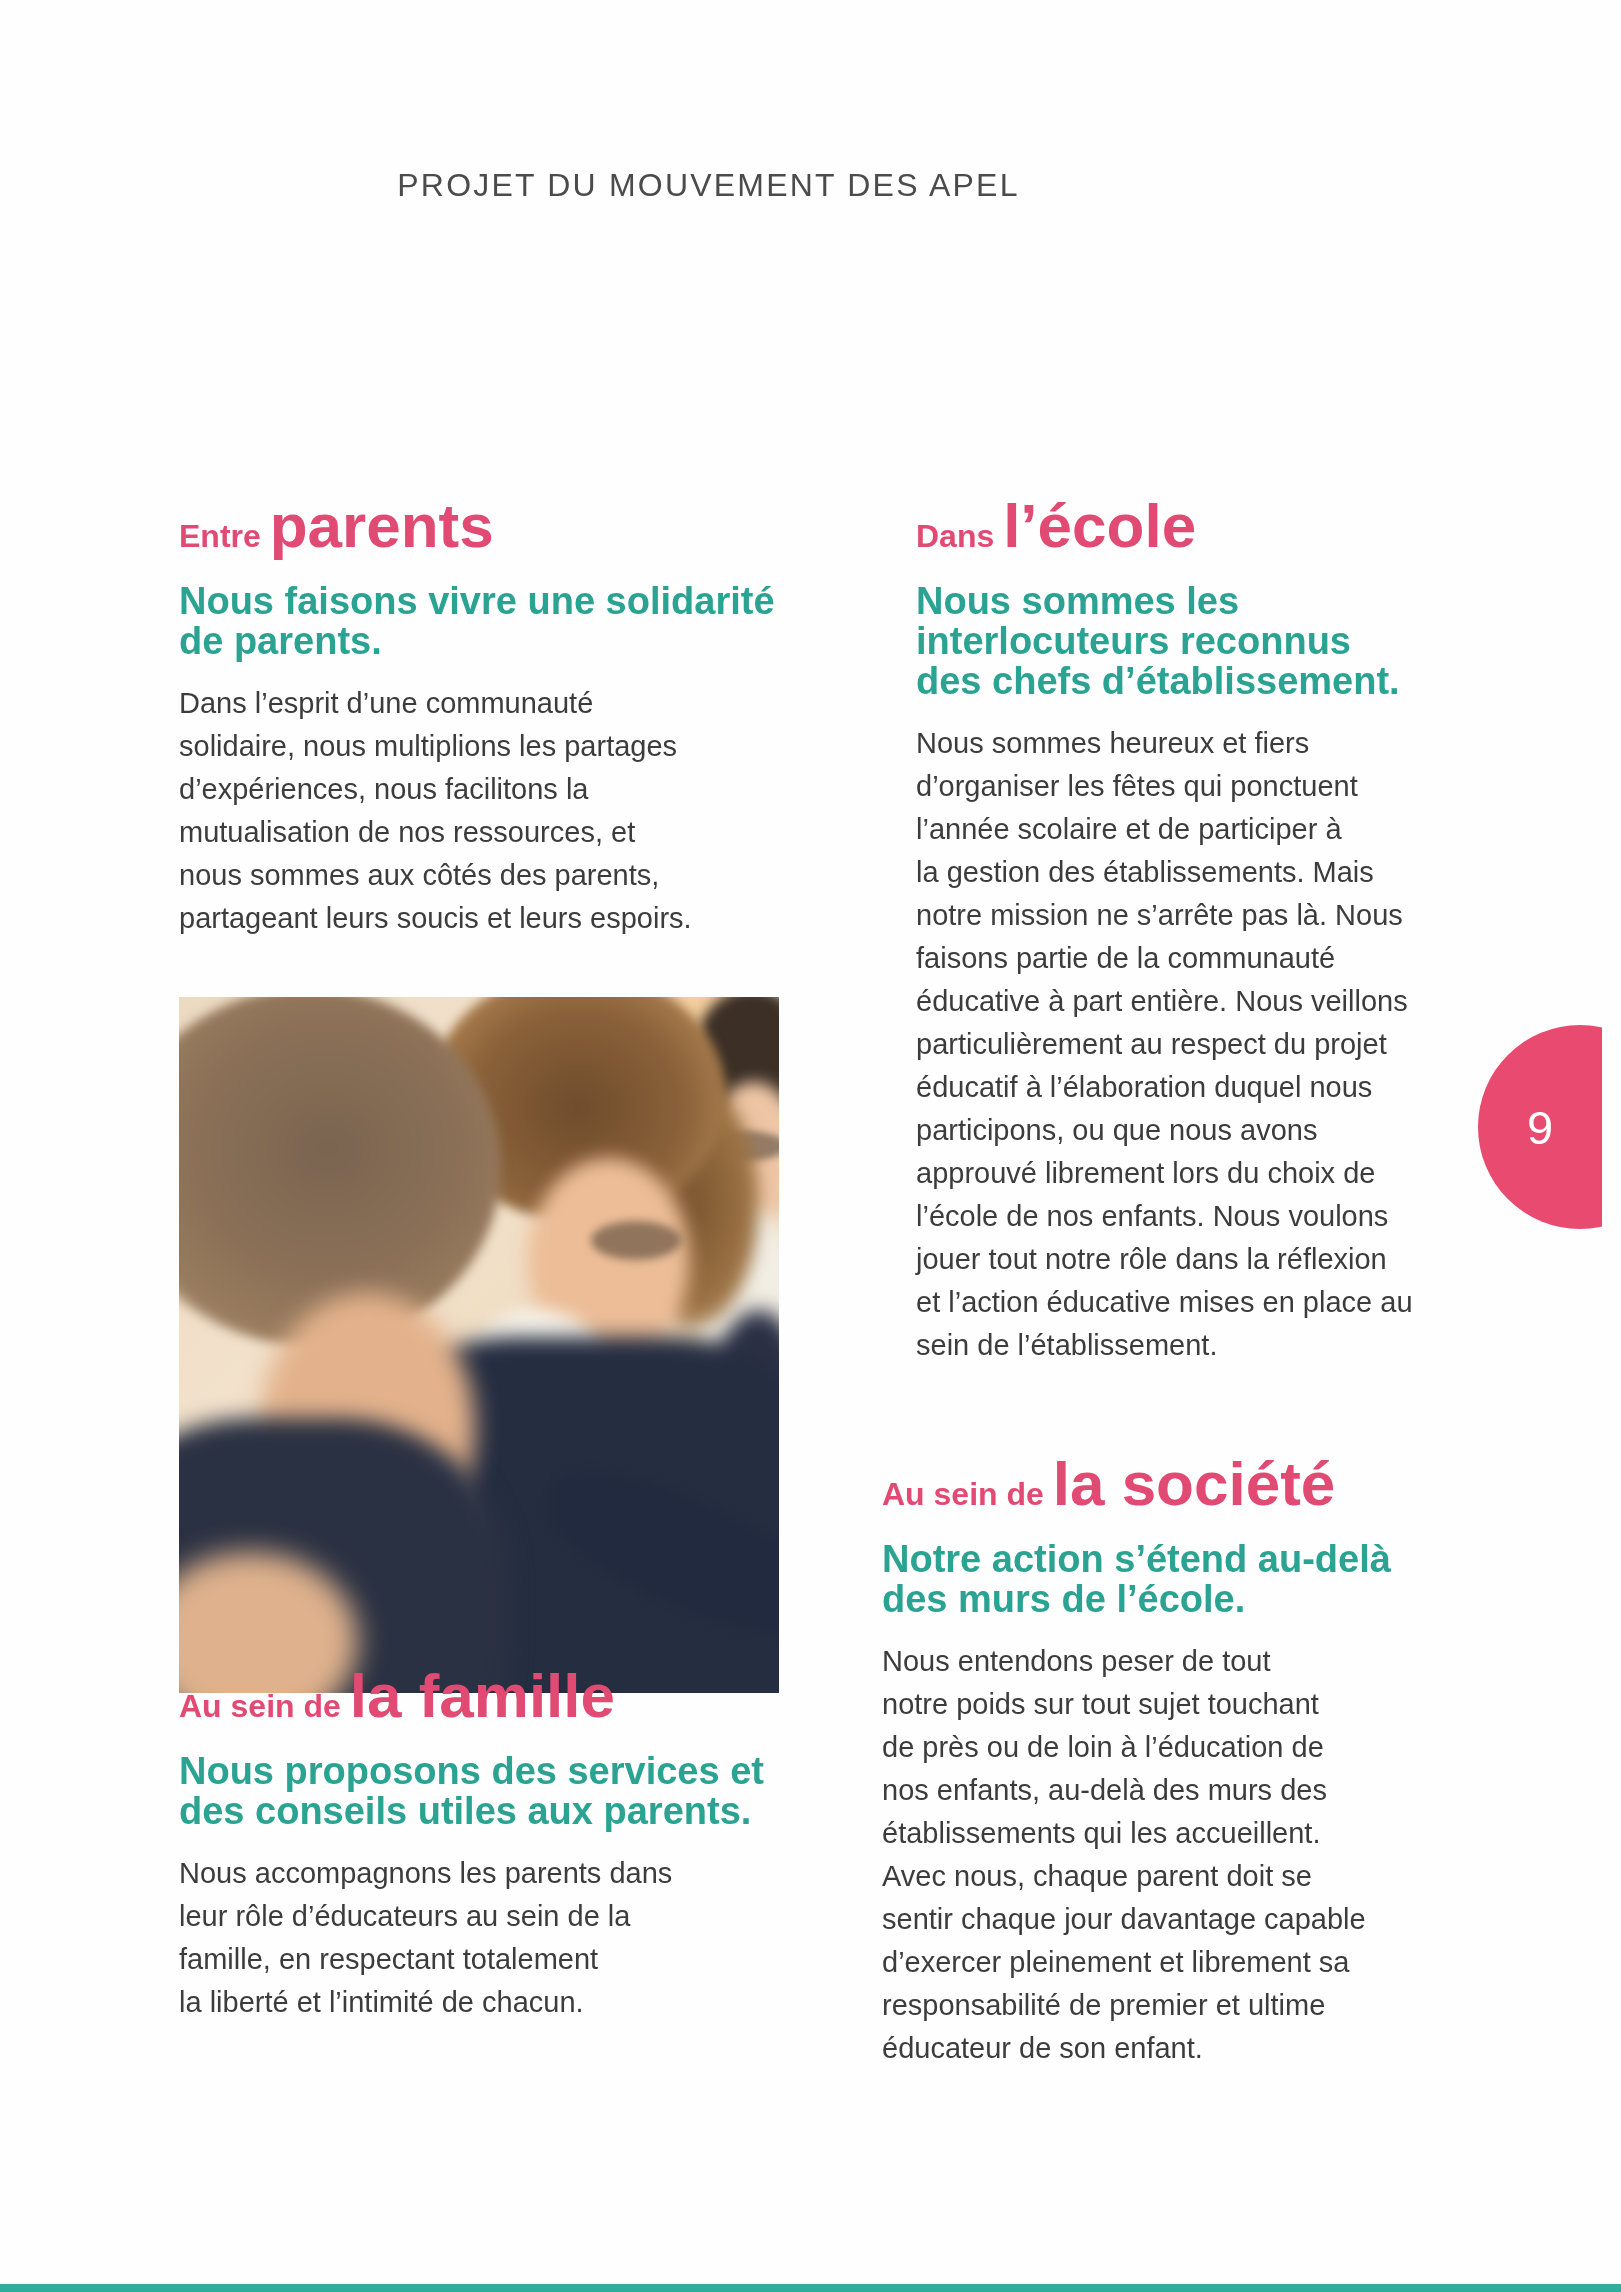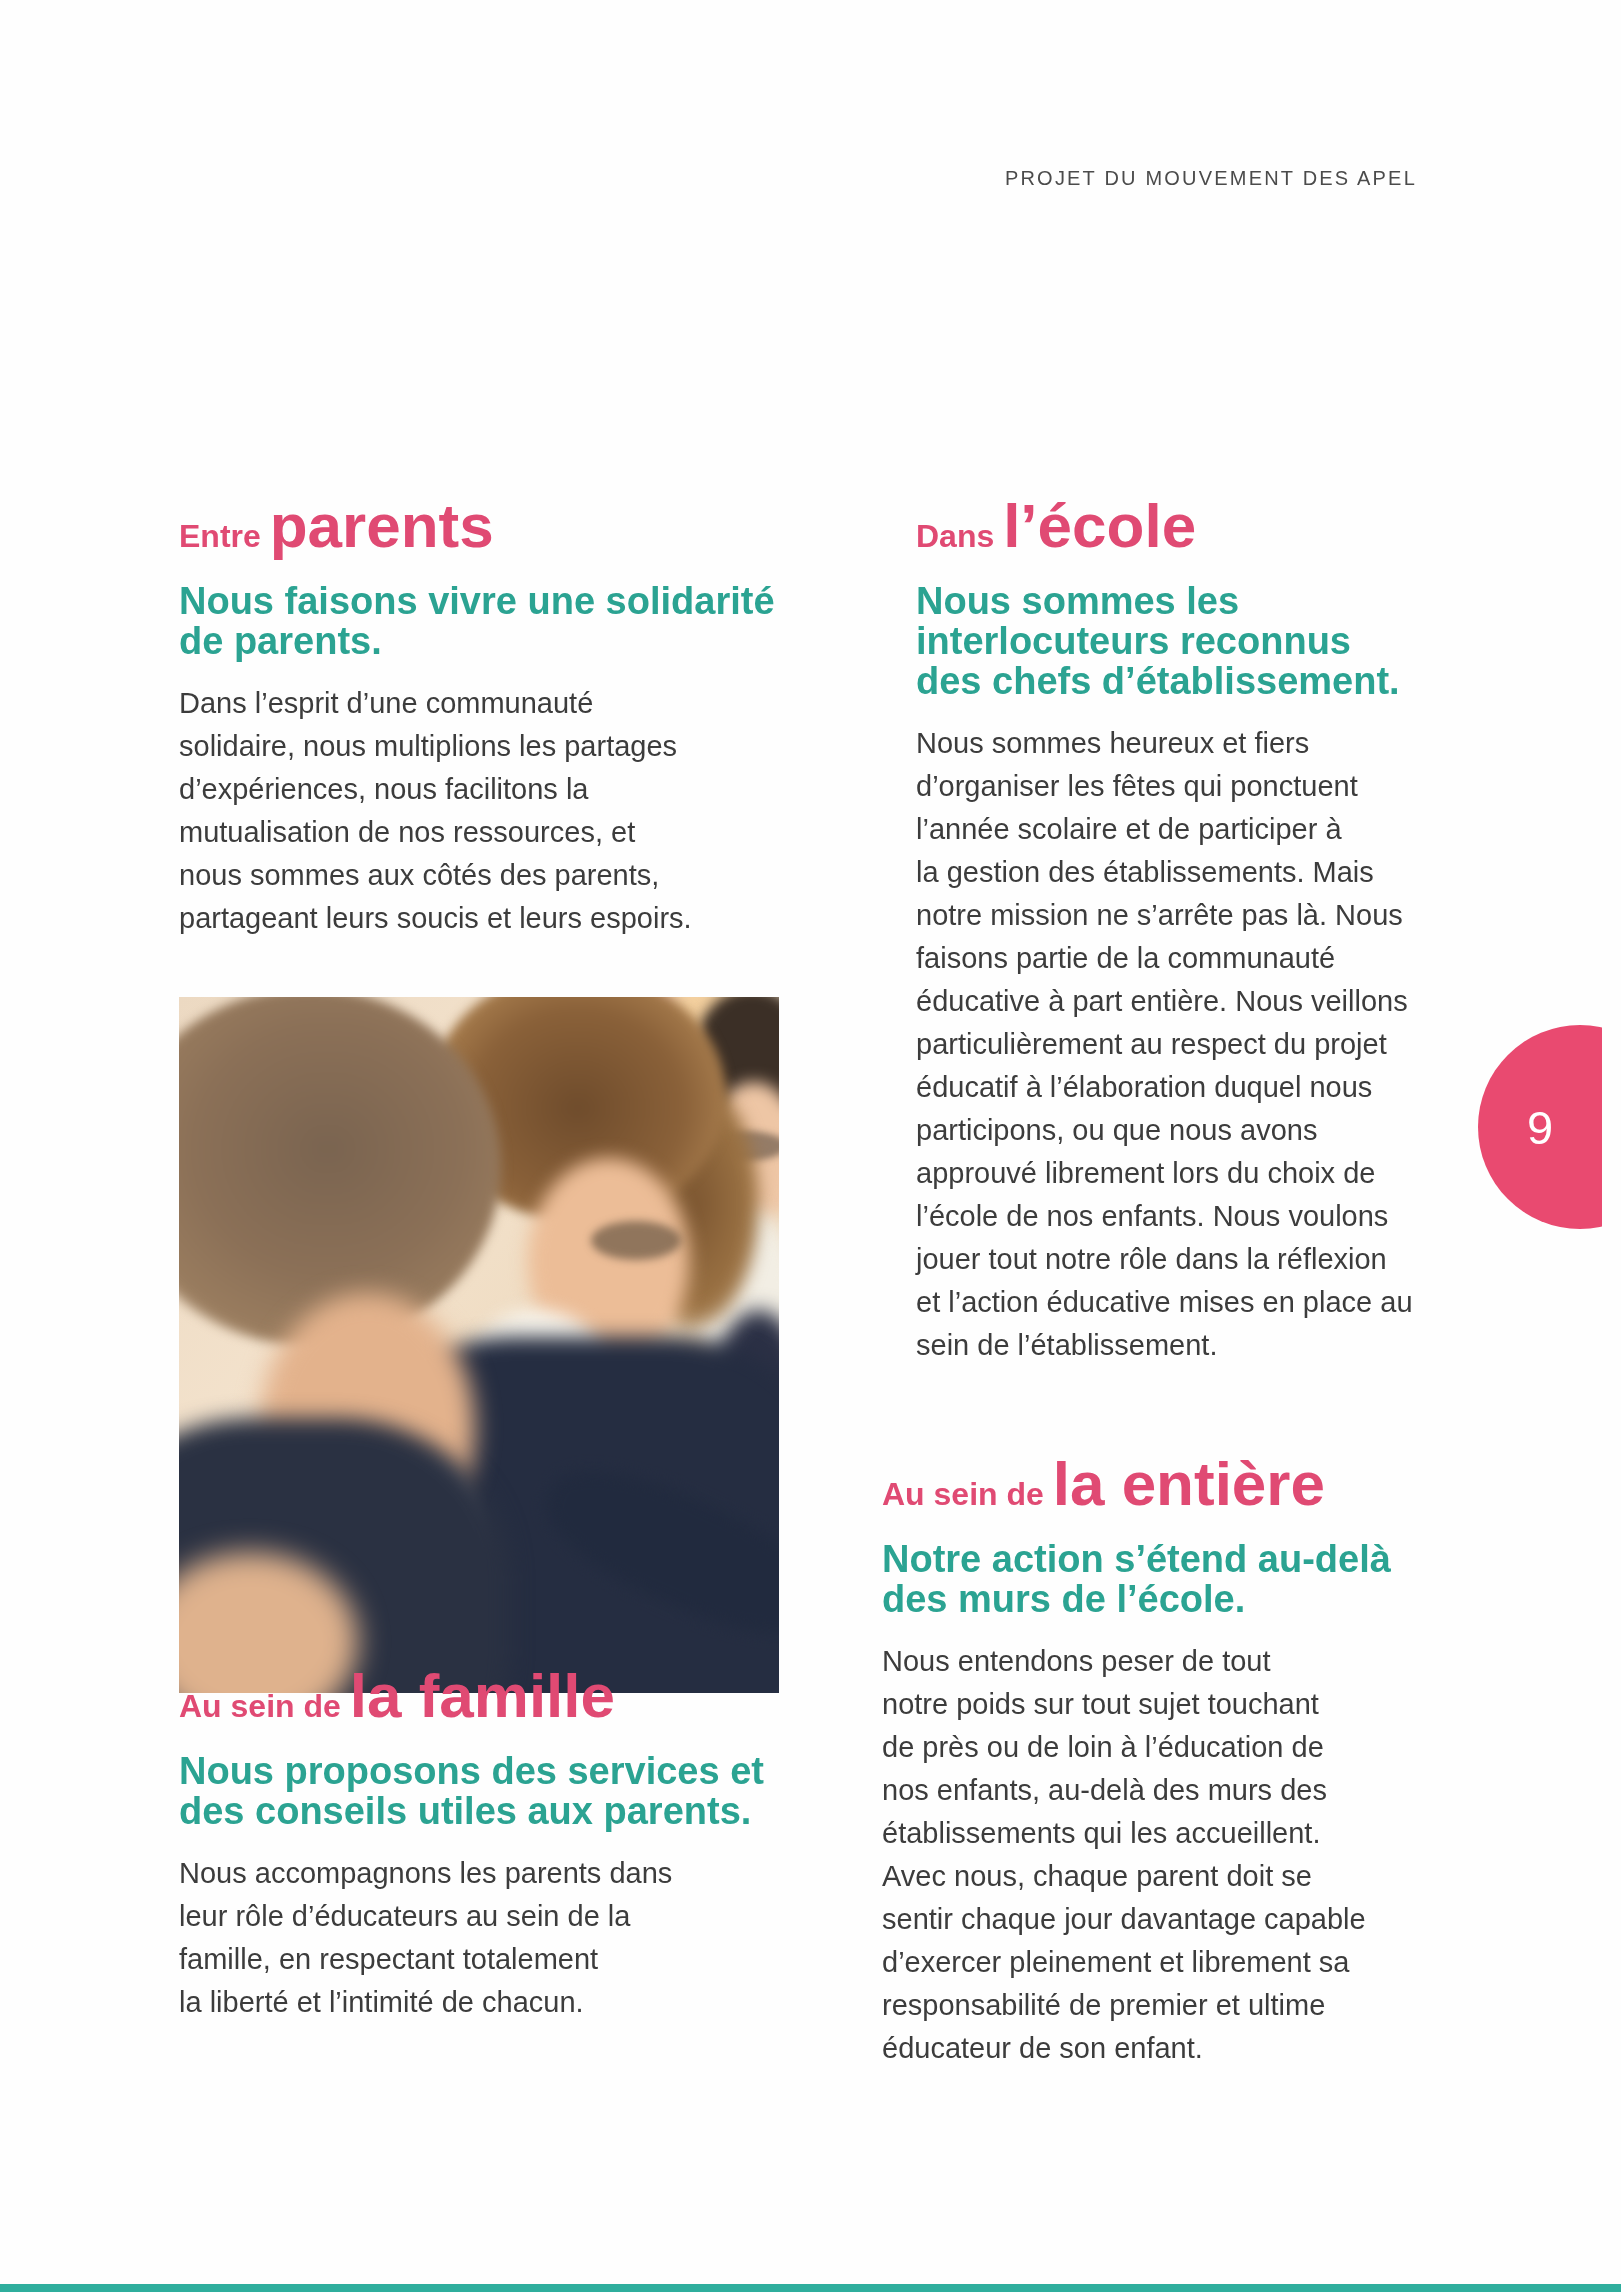--- a/index.html
+++ b/index.html
@@ -5,22 +5,22 @@
   html,body{margin:0;padding:0;}
   body{
     width:1621px;height:2293px;position:relative;overflow:hidden;
     background:#fefefe;
     font-family:"Liberation Sans", sans-serif;
     -webkit-font-smoothing:antialiased;
   }
   
   .page-header{
     position:absolute;top:167px;left:0;width:1417px;
-    text-align:right;
-    font-size:20px;letter-spacing:2.2px;color:#4b4b4b;
+    text-align:center;
+    font-size:32px;letter-spacing:2.2px;color:#4b4b4b;
   }
   
   .section{position:absolute;}
   .sec-entre-parents{left:179px;top:498px;width:598px;}
   .sec-famille{left:179px;top:1668px;width:598px;}
   .sec-ecole{left:916px;top:498px;width:622px;}
   .sec-societe{left:882px;top:1456px;width:622px;}
 
   .sec-title{margin:0;line-height:56px;color:#e04a73;font-weight:700;white-space:nowrap;}
   .t-small{font-size:32px;}
@@ -153,21 +153,21 @@
 éducatif à l’élaboration duquel nous
 participons, ou que nous avons
 approuvé librement lors du choix de
 l’école de nos enfants. Nous voulons
 jouer tout notre rôle dans la réflexion
 et l’action éducative mises en place au
 sein de l’établissement.</p>
 </section>
 
 <section class="section sec-societe">
-  <h2 class="sec-title"><span class="t-small">Au sein de </span><span class="t-big">la entière</span></h2>
+  <h2 class="sec-title"><span class="t-small">Au sein de </span><span class="t-big">la société</span></h2>
   <h3 class="sec-subtitle">Notre action s’étend au-delà
 des murs de l’école.</h3>
   <p class="sec-body">Nous entendons peser de tout
 notre poids sur tout sujet touchant
 de près ou de loin à l’éducation de
 nos enfants, au-delà des murs des
 établissements qui les accueillent.
 Avec nous, chaque parent doit se
 sentir chaque jour davantage capable
 d’exercer pleinement et librement sa

